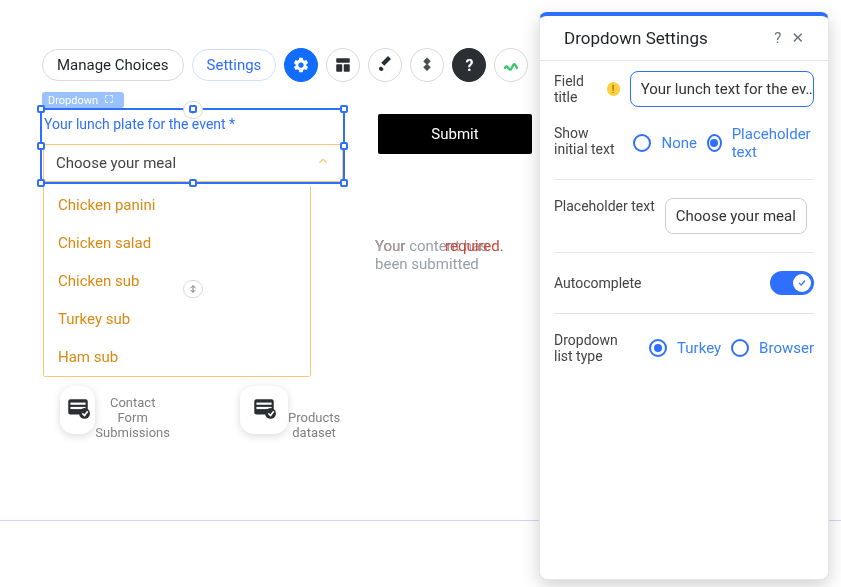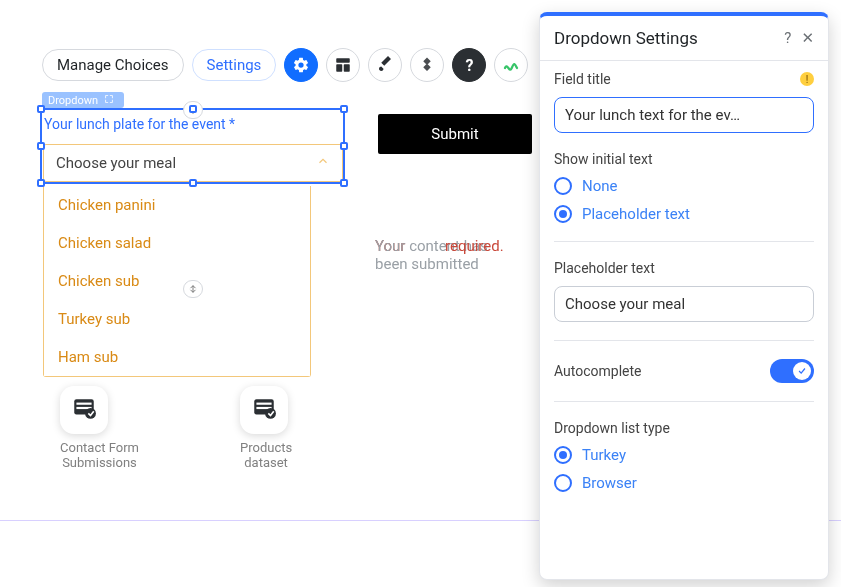--- a/index.html
+++ b/index.html
@@ -68,46 +68,46 @@
   .dd-item{padding:10px 14px;color:var(--orange);font-size:15px;background:#fff}
 
   
   .submit{position:absolute;left:378px;top:114px;width:154px;height:40px;background:#000;color:#fff;display:flex;align-items:center;justify-content:center;border-radius:2px;font-size:15px}
   .status-stack{position:absolute;left:375px;top:236px;width:160px;font-size:15px;line-height:20px}
   .status-red{color:#c9483a}
   .status-muted{color:#9aa0a6}
 
   
   .datasets{position:absolute;left:60px;top:386px;display:flex;gap:70px;align-items:flex-start}
-  .ds{display:flex;flex-direction:column;align-items:flex-start;width:110px;text-align:center}
+  .ds{display:flex;flex-direction:row;align-items:flex-end;width:110px;text-align:center}
   .ds .tile{width:48px;height:48px;border-radius:14px;background:#fff;box-shadow:0 2px 8px rgba(0,0,0,.15);display:flex;align-items:center;justify-content:center;margin-bottom:6px}
   .ds .tile svg{width:26px;height:26px}
   .ds .cap{color:#808080;font-size:13px;text-shadow:0 0 2px #fff,0 0 3px #fff}
 
   
   .panel{
     position:absolute;right:12px;top:12px;width:290px;height:568px;background:#fff;border:1px solid var(--panel-border);
     border-radius:8px;box-shadow:var(--shadow);overflow:hidden;border-top:4px solid #2f6fff;
   }
-  .p-head{display:flex;align-items:center;justify-content:space-between;padding:12px 14px;border-bottom:1px solid var(--panel-border)}
+  .p-head{display:flex;align-items:center;justify-content:space-between;padding:12px 24px;border-bottom:1px solid var(--panel-border)}
   .p-title{font-size:17px}
   .p-actions{display:flex;align-items:center;gap:10px;color:#6b7075}
   .p-actions .help{font-size:15px}
   .p-actions .close{font-size:15px;font-weight:400}
   .p-body{padding:10px 14px 20px;display:flex;flex-direction:column;gap:18px}
   .sec-title{font-size:14px;color:#444}
   .field-title-row{display:flex;align-items:center;justify-content:space-between}
   .field-title-row .warn{display:inline-flex;width:14px;height:14px;border-radius:50%;background:#ffcf3f;color:#704a00;align-items:center;justify-content:center;font-size:10px}
   .input{height:36px;border:1px solid var(--blue);border-radius:8px;padding:0 10px;font-size:15px;color:#333;display:flex;align-items:center;white-space:nowrap;overflow:hidden;text-overflow:ellipsis}
   .input.plain{border-color:#c9ced6}
   .radio{display:flex;align-items:center;gap:10px;font-size:15px;color:#3b82f6}
   .radio .dot{width:18px;height:18px;border:2px solid var(--blue);border-radius:50%;display:inline-flex;align-items:center;justify-content:center}
   .radio .dot .inner{width:8px;height:8px;border-radius:50%;background:transparent}
   .radio.checked .dot .inner{background:var(--blue)}
-  .group{display:flex;flex-direction:column;gap:10px}
+  .group{display:flex;flex-direction:row;gap:10px}
   .divider{height:1px;background:var(--panel-border)}
   .row-between{display:flex;align-items:center;justify-content:space-between}
   .toggle{width:44px;height:24px;border-radius:12px;background:var(--blue);position:relative}
   .toggle .knob{all:unset;position:absolute;right:3px;top:3px;width:18px;height:18px;border-radius:50%;background:#fff;display:flex;align-items:center;justify-content:center}
   .toggle .knob svg{width:10px;height:10px;color:var(--blue)}
 
   
   .ico{width:18px;height:18px;display:inline-block}
 </style>
 </head>

